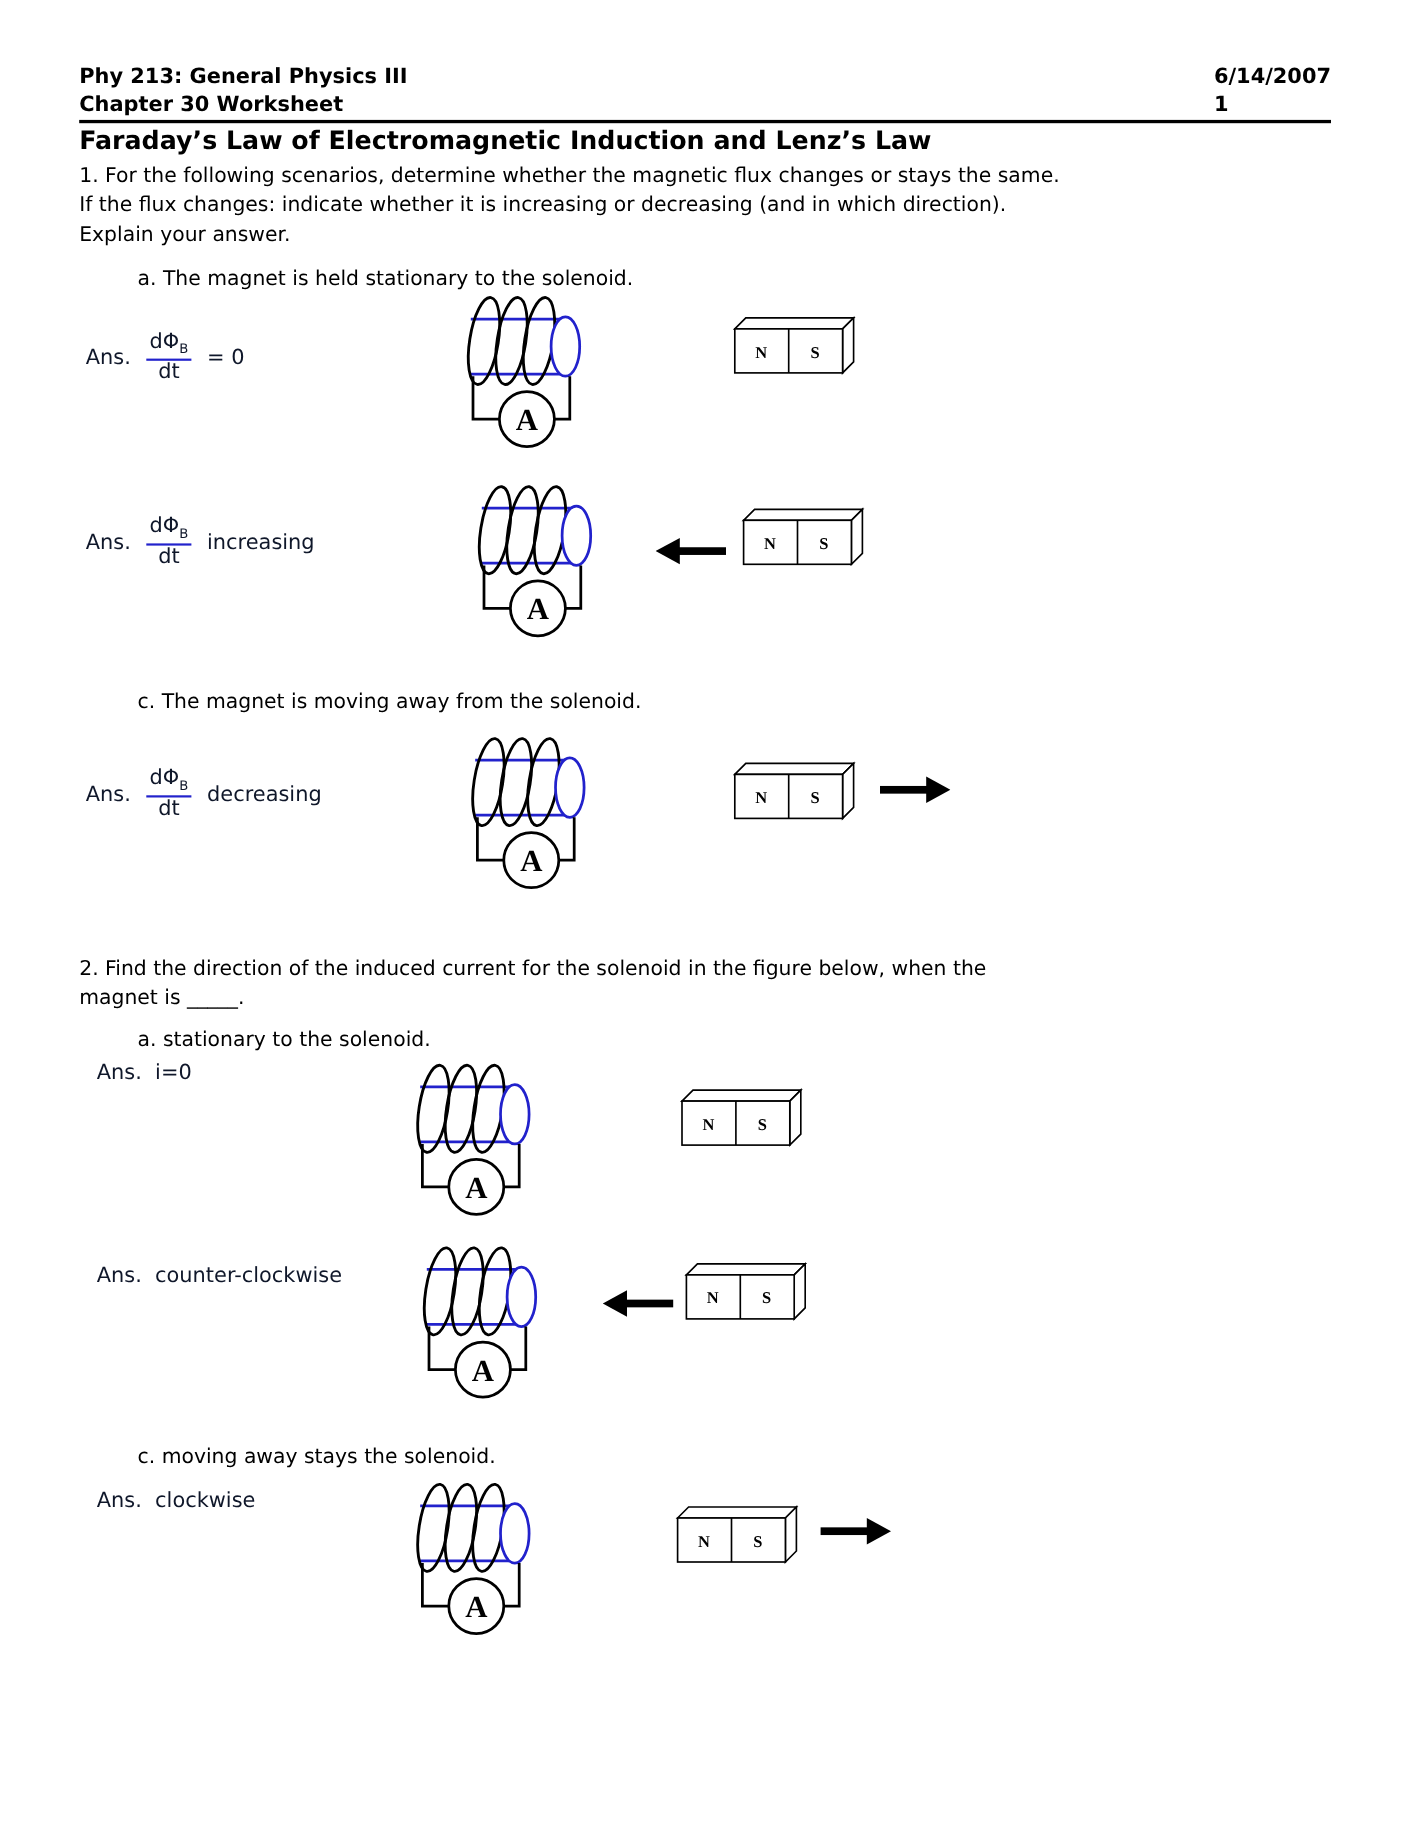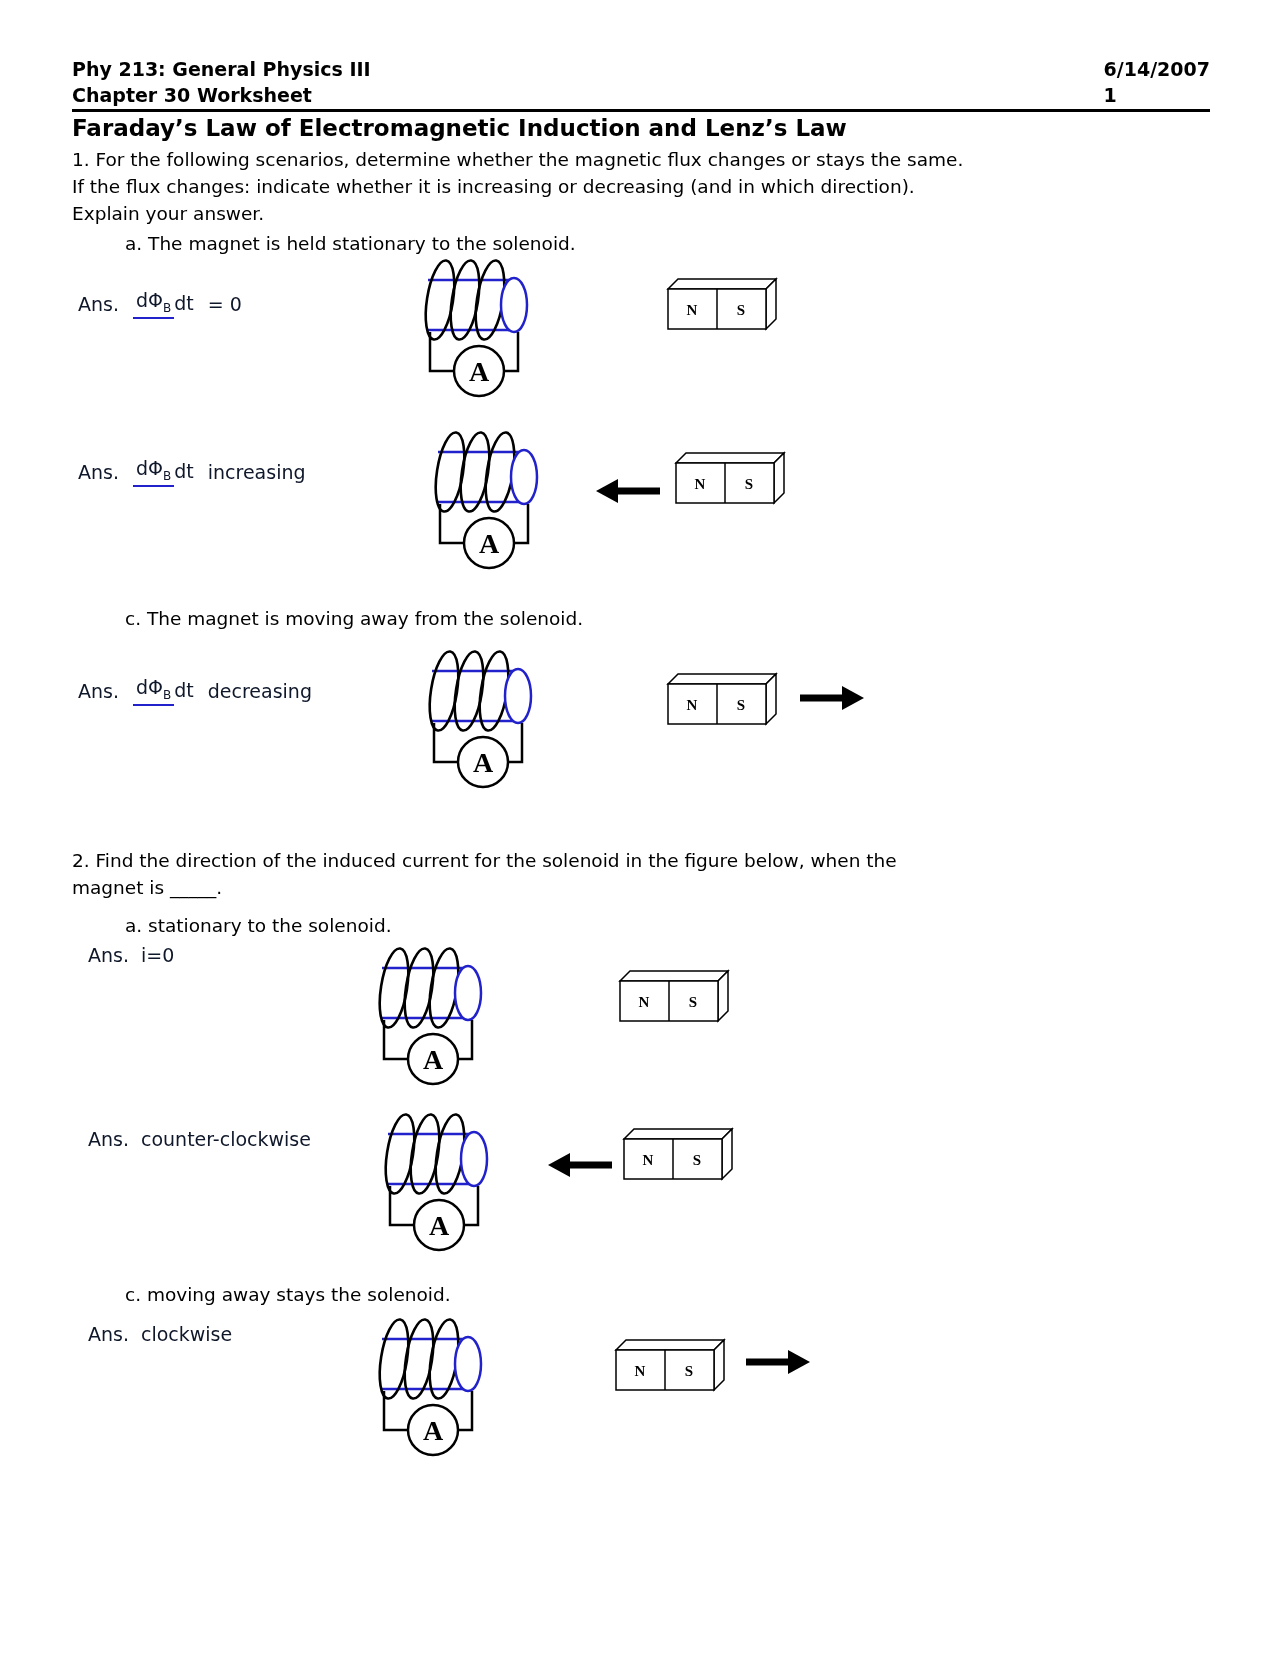--- a/index.html
+++ b/index.html
@@ -15,27 +15,27 @@
   .hdr .col { display:flex; flex-direction:column; }
   .hdr .right { }
   .hdr .hline { font-weight:bold; font-size:19px; line-height:26px; }
 
   .title { font-weight:bold; font-size:23px; margin:3px 0 5px; }
 
   .prompt { font-size:18.5px; line-height:27px; }
   .prompt span { display:block; }
   .q2block { margin-top:16px; }
 
-  .item-label { font-size:18.5px; margin:6px 0 2px 53px; }
+  .item-label { font-size:18.5px; margin:16px 0 2px 53px; }
 
   .fig { position:relative; }
   .abs { position:absolute; }
 
   .ans { color:#0f172a; font-size:19px; display:inline-flex; align-items:center; gap:14px; white-space:nowrap; }
-  .frac { display:inline-flex; flex-direction:row; align-items:center; line-height:1.15; font-size:19px; }
+  .frac { display:inline-flex; flex-direction:column; align-items:center; line-height:1.15; font-size:19px; }
   .frac .num { border-bottom:2px solid #2222cc; padding:0 3px 1px; }
   .frac sub { font-size:12px; }
 
   .ammeter-text { font-family:"Liberation Serif","DejaVu Serif",serif; font-weight:bold; font-size:28px; }
   .pole-text { font-family:"Liberation Serif","DejaVu Serif",serif; font-weight:bold; font-size:15px; }
 </style>
 </head>
 <body>
 
 <div class="page">

